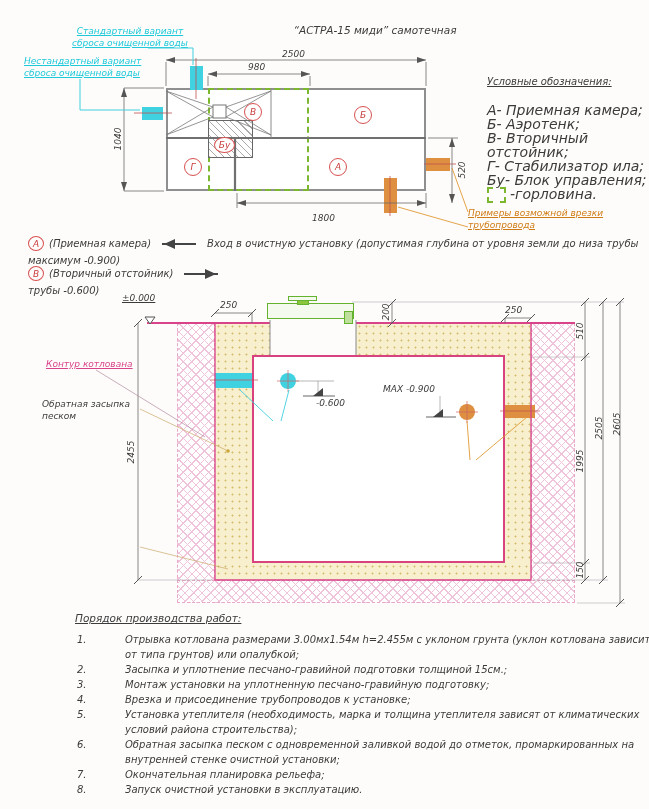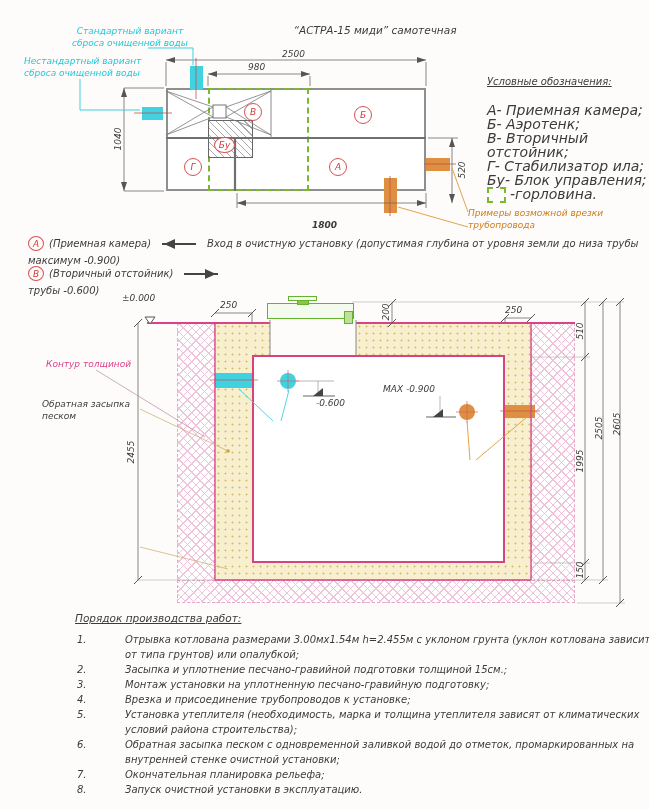--- a/index.html
+++ b/index.html
@@ -2,21 +2,21 @@
 <html><head>
 <meta charset="utf-8">
 <style>
   html,body{margin:0;padding:0;background:#fff;}
   #canvas{position:relative;width:649px;height:809px;background:#fefcfb;overflow:hidden;
           font-family:"DejaVu Sans",sans-serif;color:#3b3b3b;}
   .lbl{position:absolute;font-style:italic;font-size:9px;line-height:11.5px;white-space:pre-line;}
   .lbl.c{color:#1ec9da;}
   .lbl.o{color:#cf7c16;}
   .lbl.m{color:#d8438a;}
-  .und{}
+  .und{text-decoration:underline;}
   .dim{position:absolute;font-style:italic;font-size:9px;color:#3b3b3b;white-space:nowrap;z-index:6;}
   .rot{transform:translate(-50%,-50%) rotate(-90deg);}
   .ttl{position:absolute;left:230px;width:290px;text-align:center;font-style:italic;font-size:11px;z-index:6;}
   .zone{position:absolute;box-sizing:border-box;border:1px solid #d85050;border-radius:50%;
         color:#c83c3c;background:#fff;font-style:italic;font-size:9px;display:flex;
         align-items:center;justify-content:center;z-index:6;}
   .fill{position:absolute;box-sizing:border-box;}
   .sand{background-color:#f7efcd;background-image:radial-gradient(#d3bd6d 0.9px,transparent 1.1px);background-size:7px 7px;z-index:1;}
   .pinkhatch{background-color:#fff;
      background-image:repeating-linear-gradient(45deg,transparent 0 5px,#efc3da 5px 6px),
@@ -65,21 +65,21 @@
   <div class="zone" style="left:244px;top:103px;width:18px;height:18px;">В</div>
   <div class="zone" style="left:354px;top:106px;width:18px;height:18px;">Б</div>
   <div class="zone" style="left:214px;top:137px;width:21px;height:16px;">Бу</div>
   <div class="zone" style="left:184px;top:158px;width:18px;height:18px;">Г</div>
   <div class="zone" style="left:329px;top:158px;width:18px;height:18px;">А</div>
 
   <div class="dim" style="left:282px;top:49px;">2500</div>
   <div class="dim" style="left:248px;top:62px;">980</div>
   <div class="dim rot" style="left:118px;top:139px;">1040</div>
   <div class="dim rot" style="left:462px;top:170px;">520</div>
-  <div class="dim" style="left:312px;top:220px;font-weight:bold;">1800</div>
+  <div class="dim" style="left:312px;top:213px;">1800</div>
 
   <div class="lbl c und" style="left:64px;top:26px;width:132px;text-align:center;">Стандартный вариант
 сброса очищенной воды</div>
   <div class="lbl c und" style="left:24px;top:56px;width:132px;text-align:left;">Нестандартный вариант
 сброса очищенной воды</div>
   <div class="lbl o und" style="left:468px;top:208px;width:150px;">Примеры возможной врезки
 трубопровода</div>
 
   <div class="legend">
     <div class="lt">Условные обозначения:</div>
@@ -125,21 +125,21 @@
 
   <div class="gcov" style="left:267px;top:303px;width:87px;height:16px;"></div>
   <div class="gcov" style="left:344px;top:311px;width:9px;height:13px;background:#bfdf9d;"></div>
   <div class="gcov" style="left:288px;top:296px;width:29px;height:5px;"></div>
   <div class="gcov" style="left:297px;top:300px;width:12px;height:5px;background:#8cc63f;"></div>
 
   <div class="pipe" style="left:215px;top:373px;width:37px;height:15px;background:#41d2e2;"></div>
   <div class="pipe" style="left:505px;top:405px;width:30px;height:13px;background:#de8f3f;"></div>
 
   <div class="lbl und" style="left:122px;top:293px;">±0.000</div>
-  <div class="lbl m und" style="left:46px;top:359px;">Контур толщиной</div>
+  <div class="lbl m und" style="left:46px;top:359px;">Контур котлована</div>
   <div class="lbl" style="left:42px;top:399px;">Обратная засыпка
 песком</div>
   <div class="lbl c und" style="left:272px;top:421px;">Варианты сброса
 очищенной воды</div>
   <div class="lbl o und" style="left:368px;top:461px;">Примеры возможной
 врезки трубопровода</div>
   <div class="dim" style="left:316px;top:398px;">-0.600</div>
   <div class="dim" style="left:383px;top:384px;">МАХ -0.900</div>
 
   <div class="dim" style="left:220px;top:300px;">250</div>

